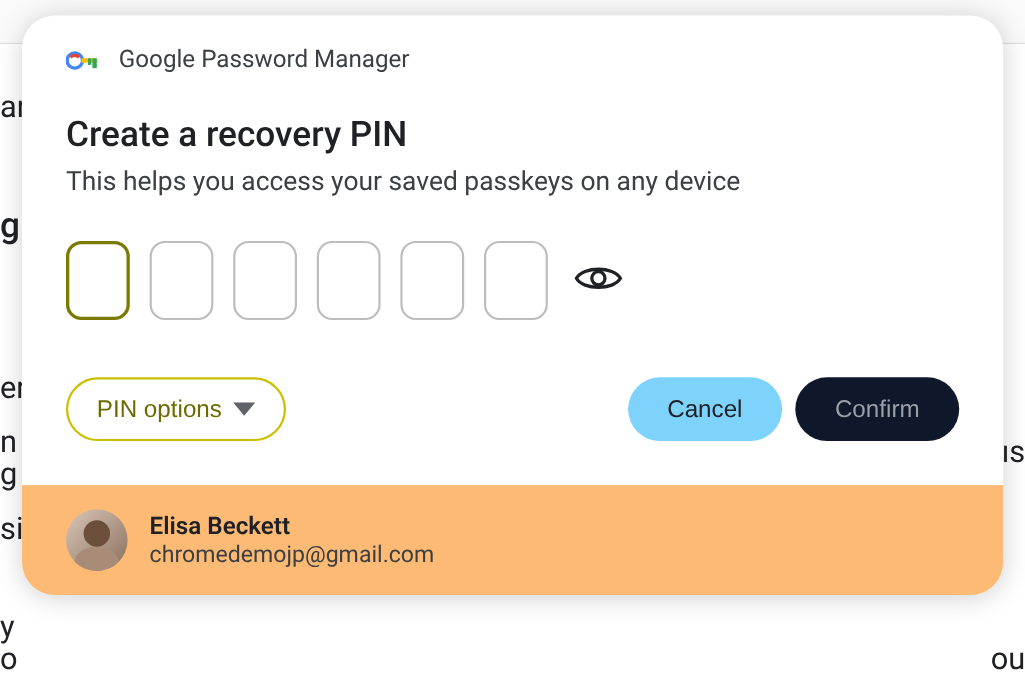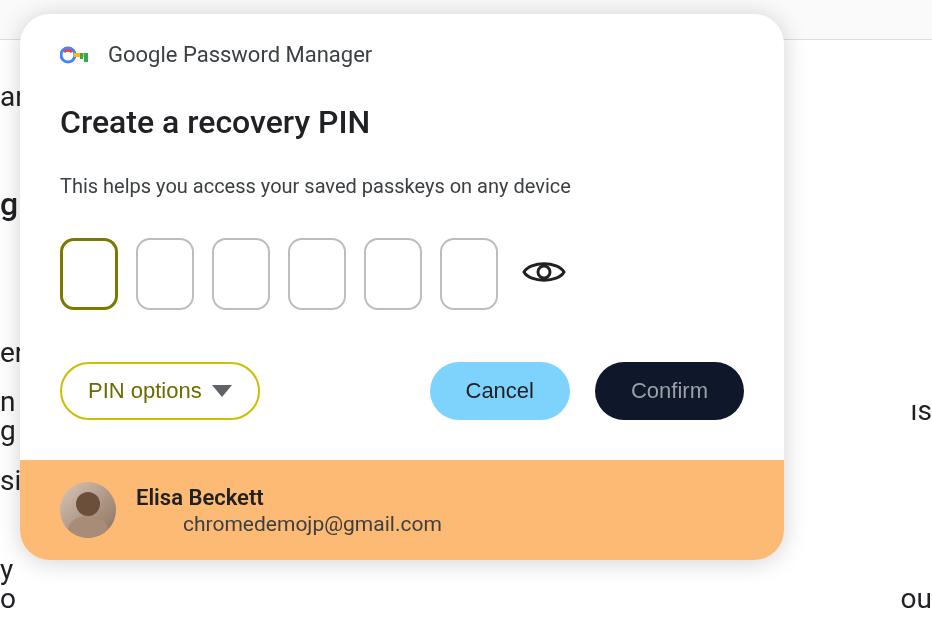--- a/index.html
+++ b/index.html
@@ -36,21 +36,21 @@
     .bg-fragment.f5b { position: absolute; top: 394px; right: 0px; }
     .bg-fragment.f6 { position: absolute; top: 443px; left: 0px; margin-top: 21px; }
     .bg-fragment.f7 { position: absolute; top: 553px; left: 0px; }
     .bg-fragment.f8 { position: absolute; top: 582px; left: 0px; }
     .bg-fragment.f8b { position: absolute; top: 582px; right: 0px; }
 
     .dialog {
       position: absolute;
       top: 14px;
       left: 20px;
-      width: 764px;
+      width: 892px;
       background: #fff;
       border-radius: 30px;
       box-shadow: 0 2px 24px rgba(0,0,0,0.18);
       overflow: hidden;
     }
     .dialog-header {
       display: flex;
       align-items: center;
       gap: 16px;
       padding: 28px 40px 0 40px;
@@ -65,24 +65,24 @@
       font-size: 22px;
       color: #3c4043;
     }
     .dialog-body {
       padding: 36px 40px 40px 40px;
     }
     .dialog-title {
       font-size: 32px;
       font-weight: 500;
       color: #202124;
-      margin-bottom: 33px;
+      margin-bottom: 10px;
     }
     .dialog-subtitle {
-      font-size: 20px;
+      font-size: 24px;
       color: #3c4043;
       margin-bottom: 40px;
     }
     .pin-row {
       display: flex;
       align-items: center;
       gap: 18px;
     }
     .pin-box {
       width: 58px;
@@ -98,21 +98,21 @@
       border-color: #7a7a00;
       border-width: 3px;
     }
     .eye-icon {
       margin-left: 6px;
       cursor: pointer;
     }
     .button-row {
       display: flex;
       align-items: center;
-      gap: 25px;
+      gap: 12px;
       margin-top: 52px;
     }
     .pin-options {
       display: flex;
       align-items: center;
       gap: 10px;
       padding: 14px 26px;
       border: 2px solid #cabf00;
       border-radius: 999px;
       color: #6b6b00;
@@ -179,21 +179,20 @@
     }
     .footer-text .name {
       font-size: 22px;
       font-weight: 600;
       color: #202124;
     }
     .footer-text .email {
       font-size: 21px;
       color: #3c4043;
       margin-top: 2px;
-      margin-left: 47px;
     }
   </style>
 </head>
 <body>
 
 <div class="bg-content">
   <div class="bg-header"></div>
   <div class="bg-fragment f1">ar</div>
   <div class="bg-fragment f2">g</div>
   <div class="bg-fragment f3">er</div>

